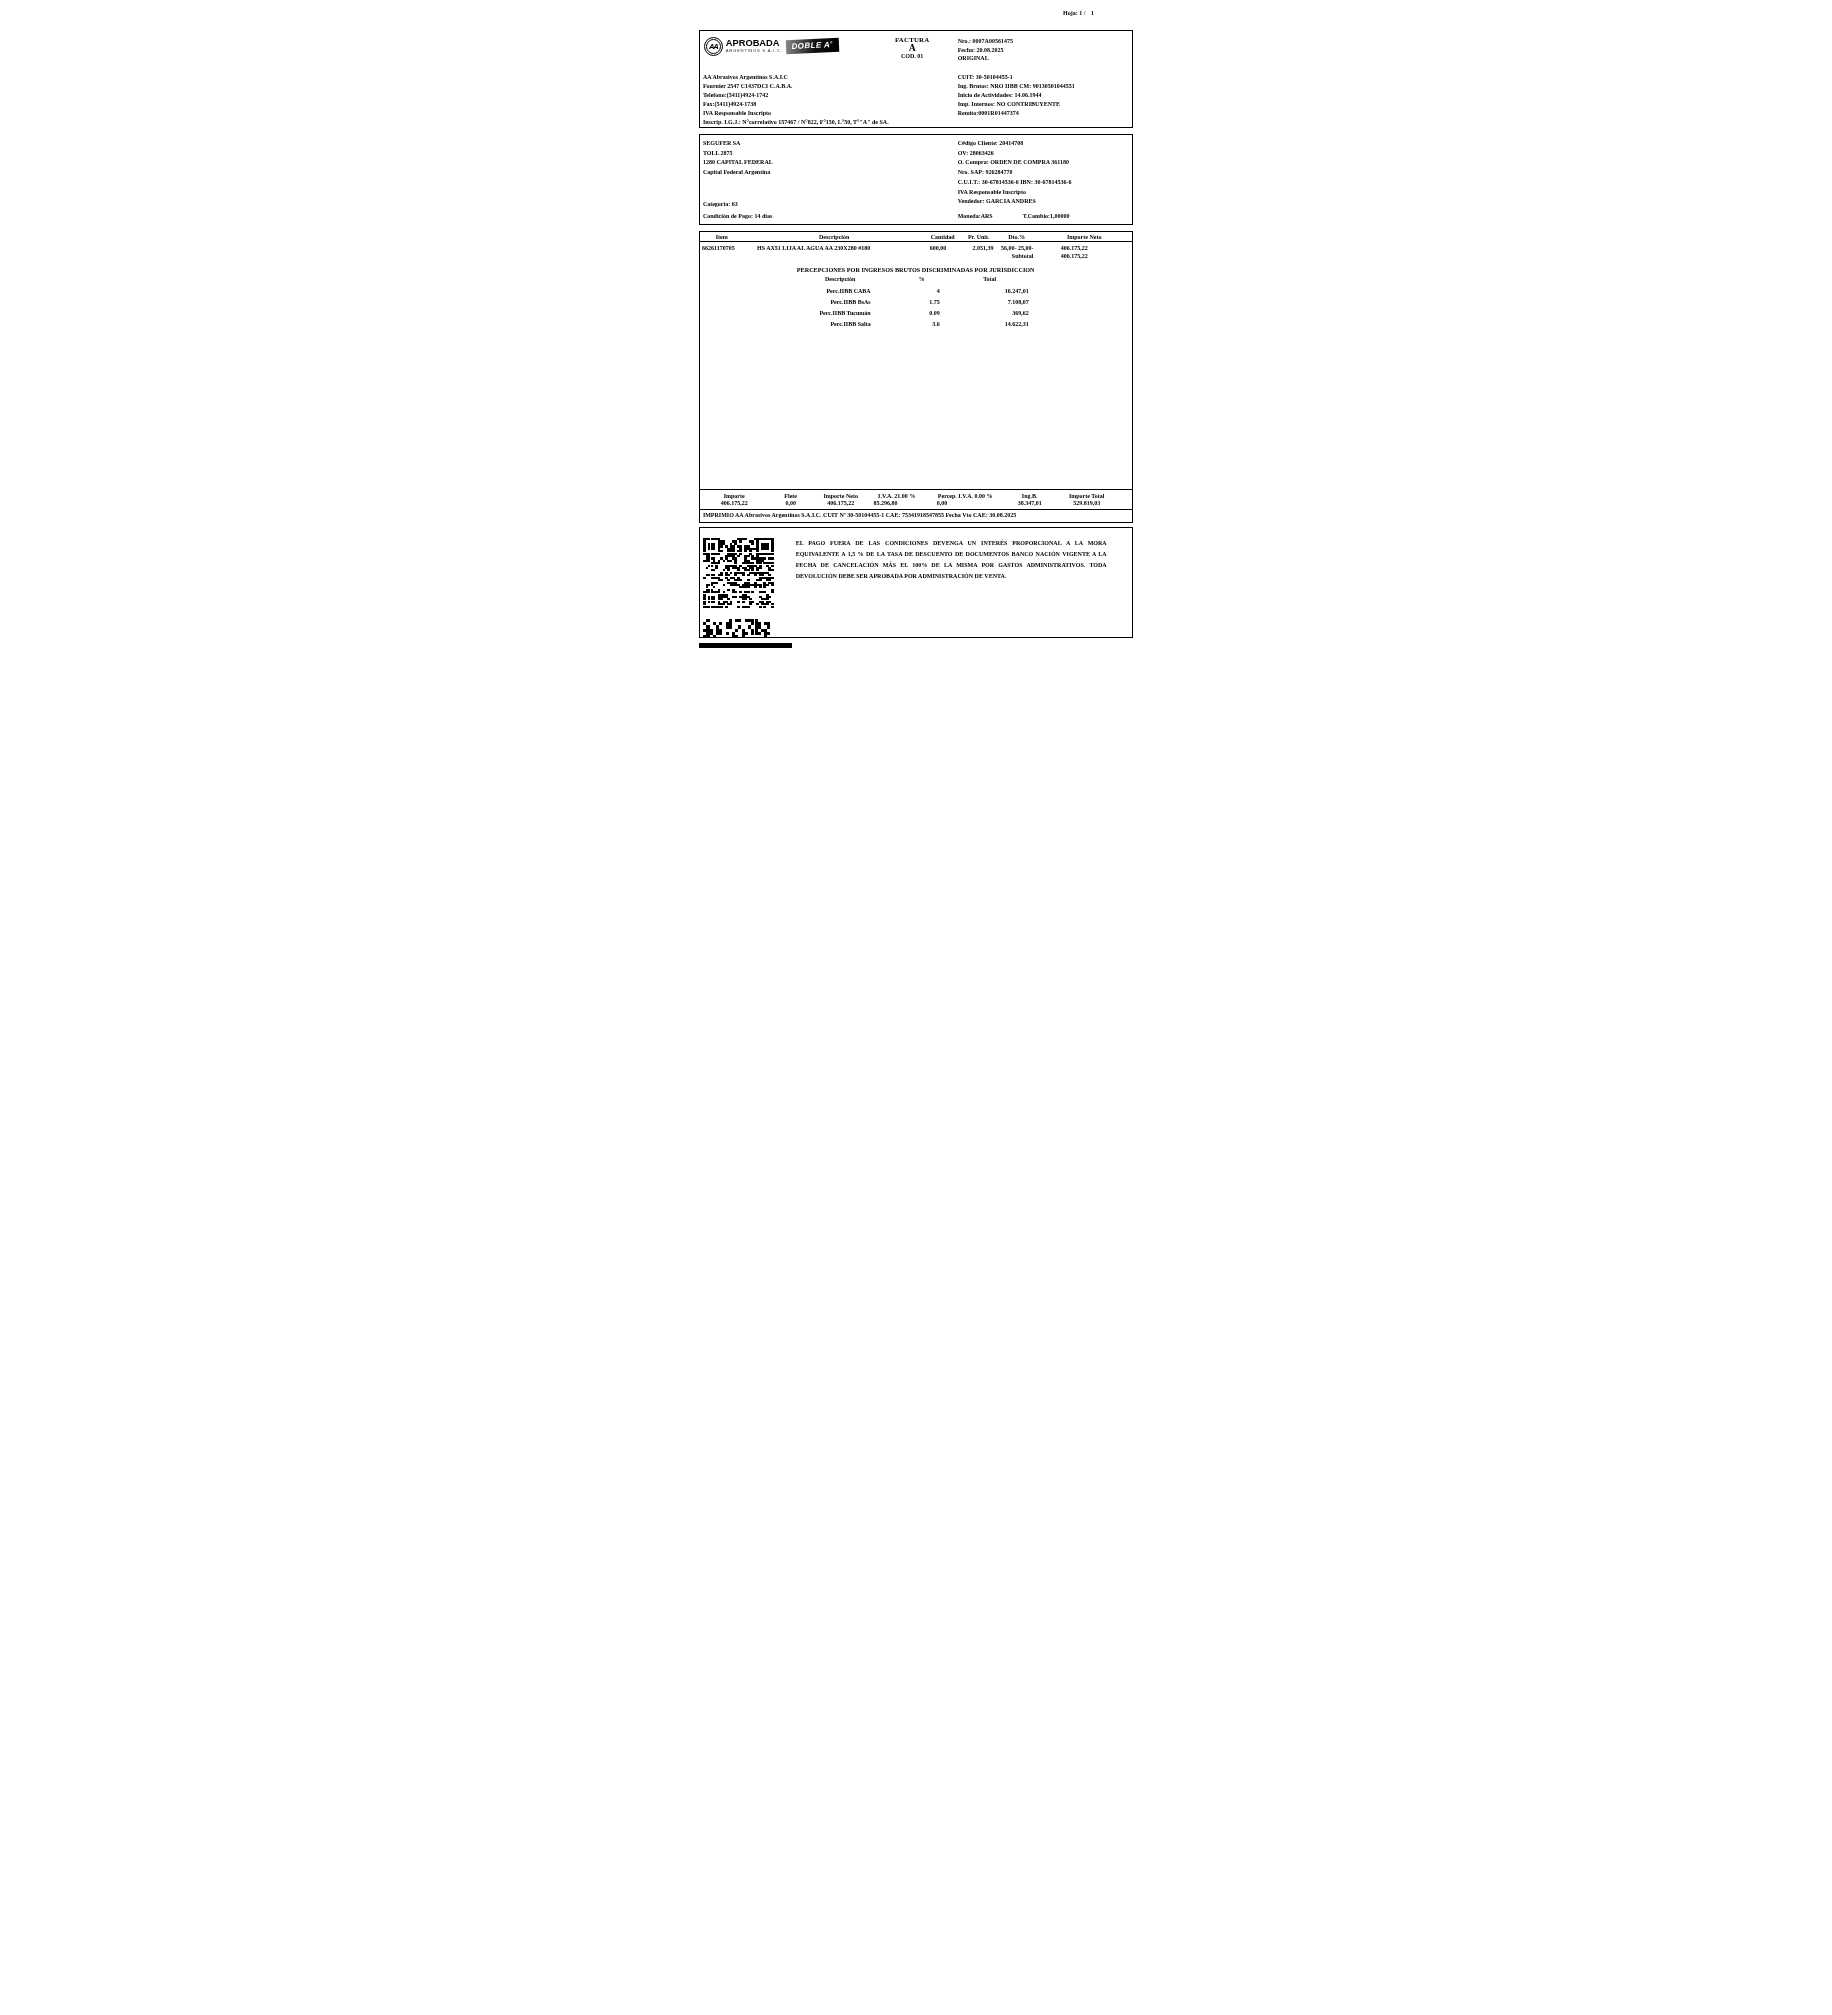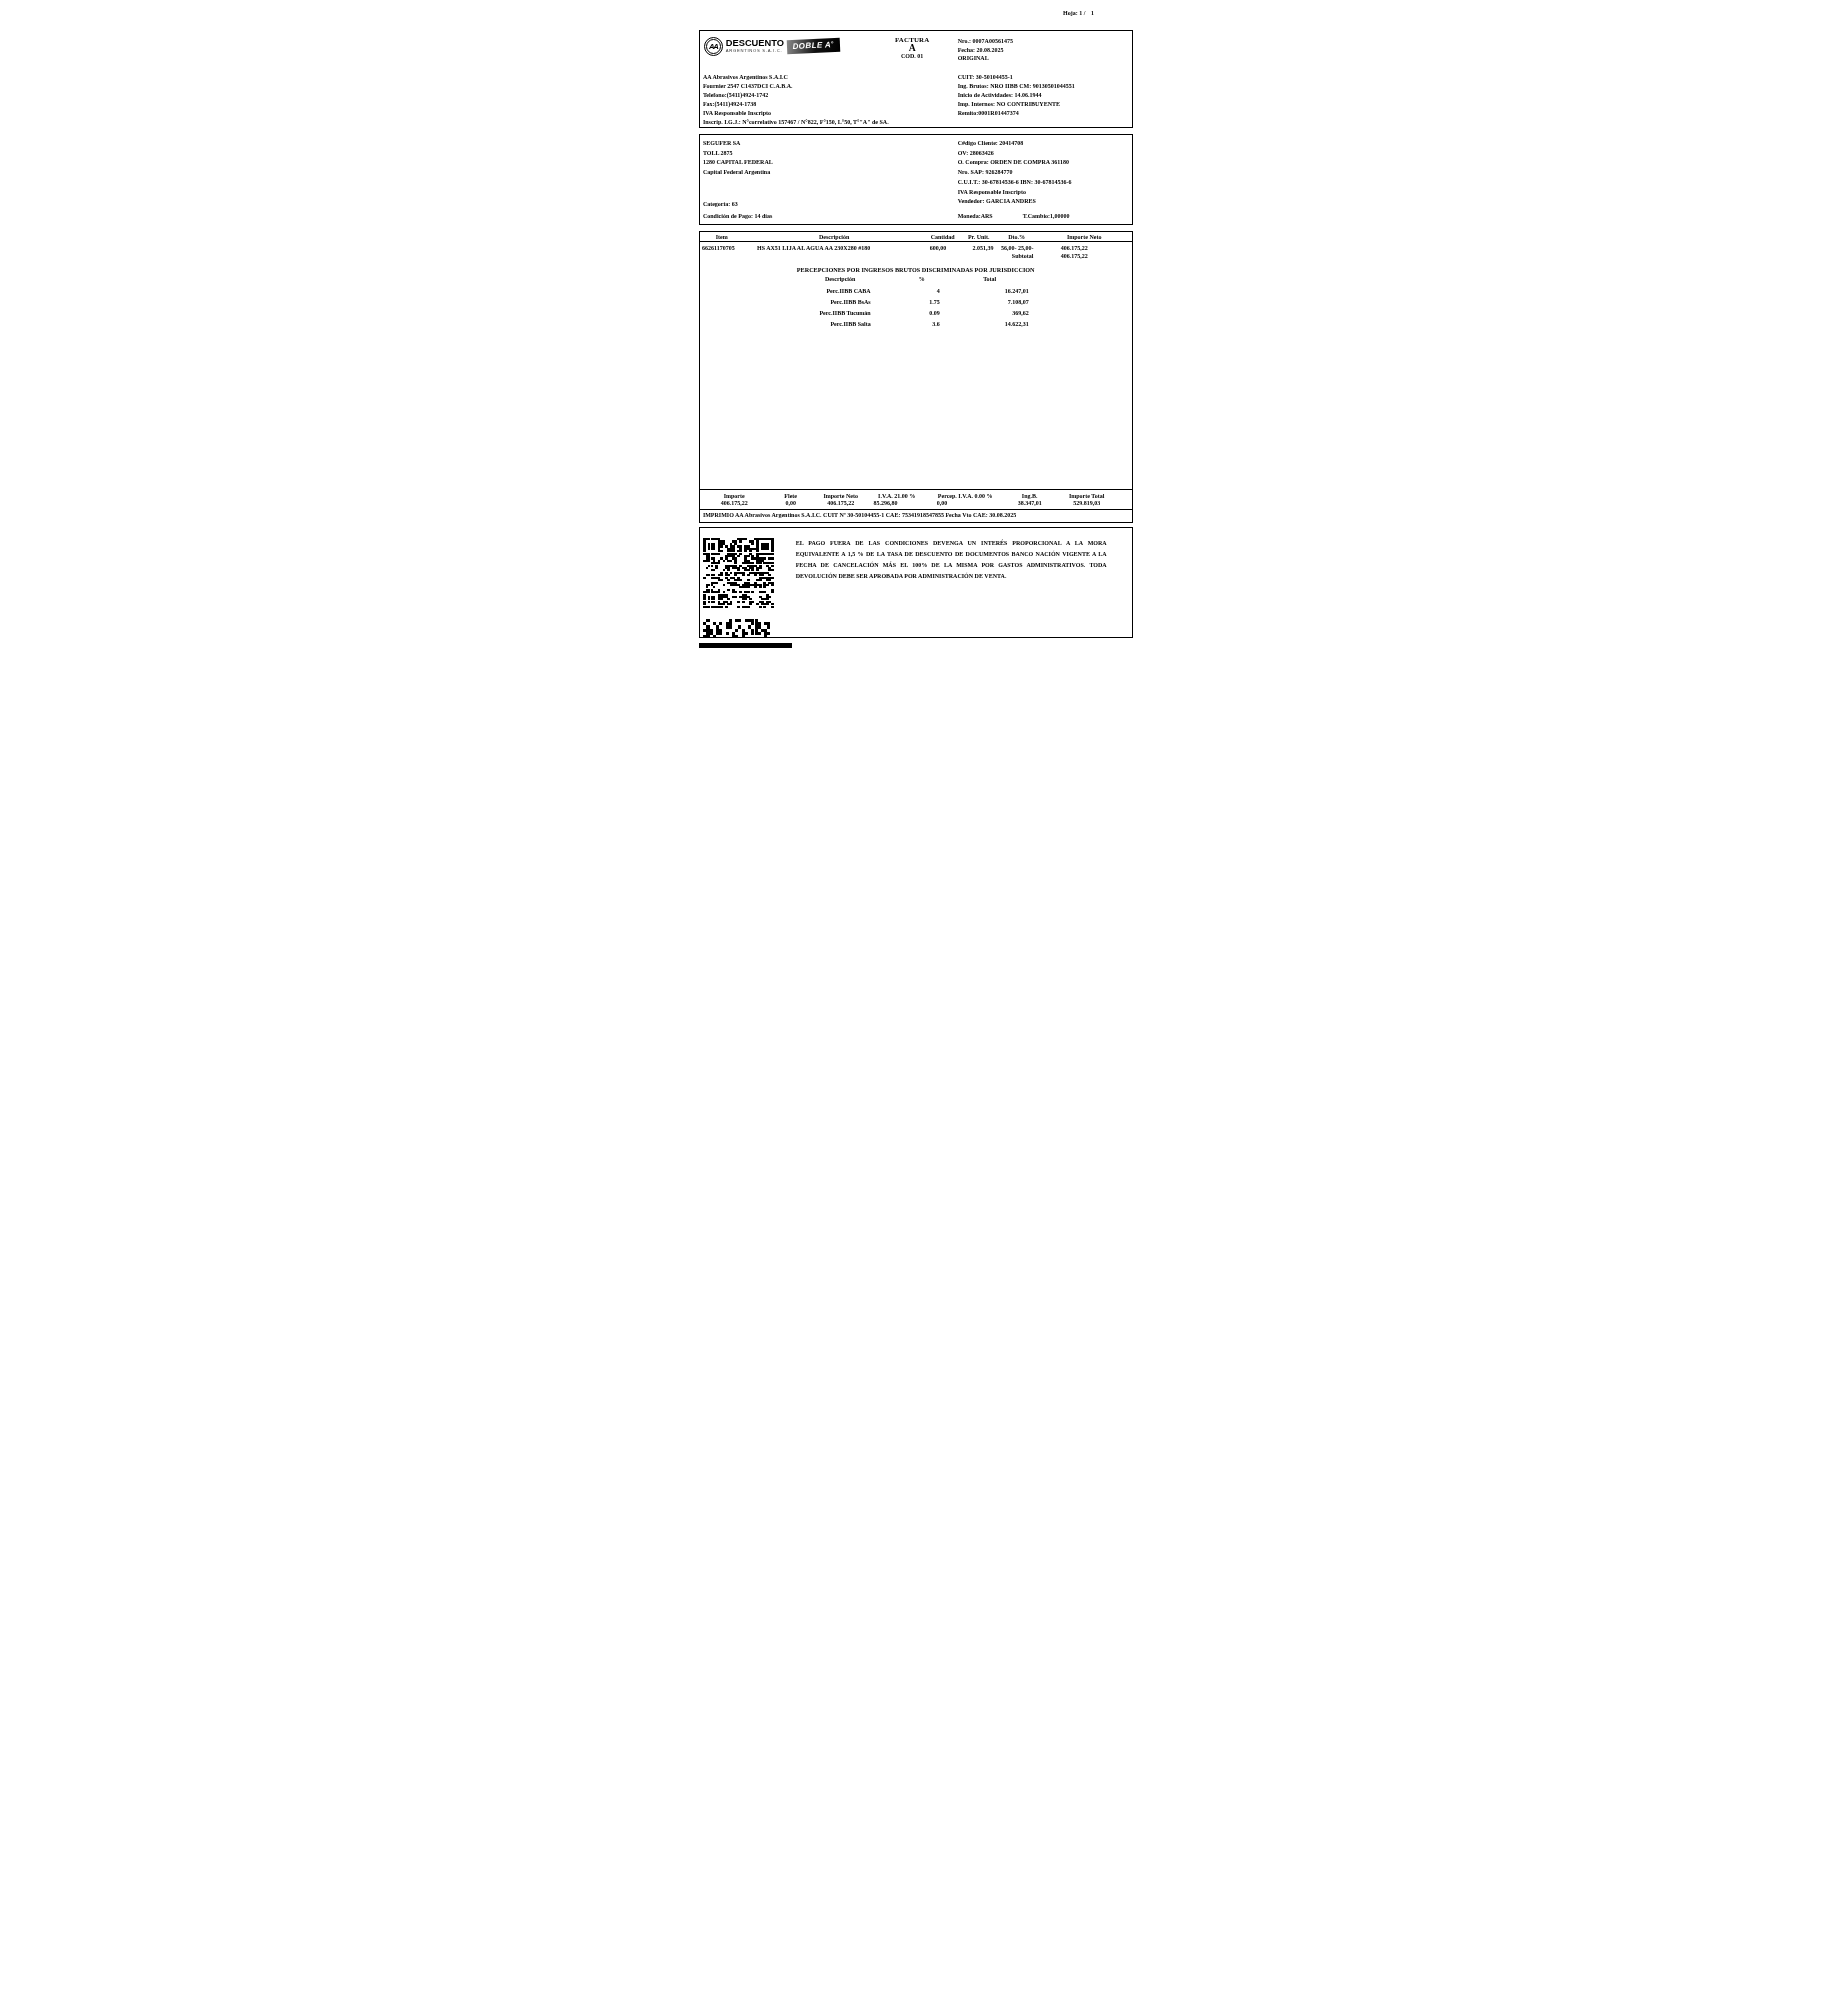--- a/index.html
+++ b/index.html
@@ -89,21 +89,21 @@
   <div class="hoja">
     <b>Hoja: 1 /</b><span>1</span>
   </div>
 
   <section class="box" id="box-header">
     <div class="logo-row">
       <div class="logo-circle">
         <span class="logo-aa">AA</span>
       </div>
       <div class="logo-text">
-        <div class="brand">DESCUENTO</div>
+        <div class="brand">APROBADA</div>
         <div class="brand-sub">ARGENTINOS S.A.I.C.</div>
       </div>
       <div class="badge"><span>DOBLE A</span><sup>®</sup></div>
     </div>
 
     <div class="factura-block">
       <div class="factura-title">FACTURA</div>
       <div class="factura-letter">A</div>
       <div class="factura-cod">COD. 01</div>
     </div>

